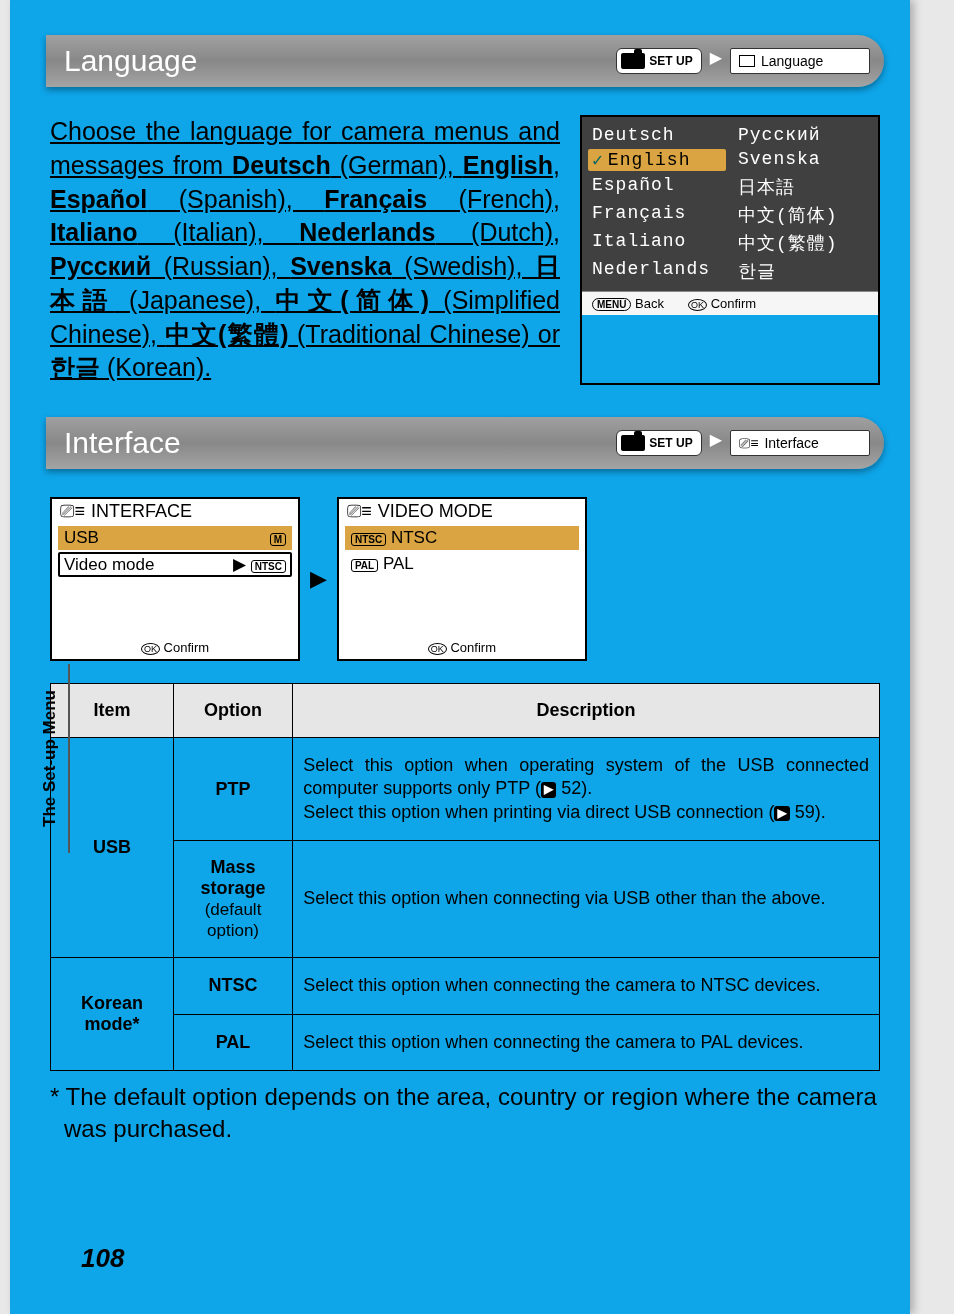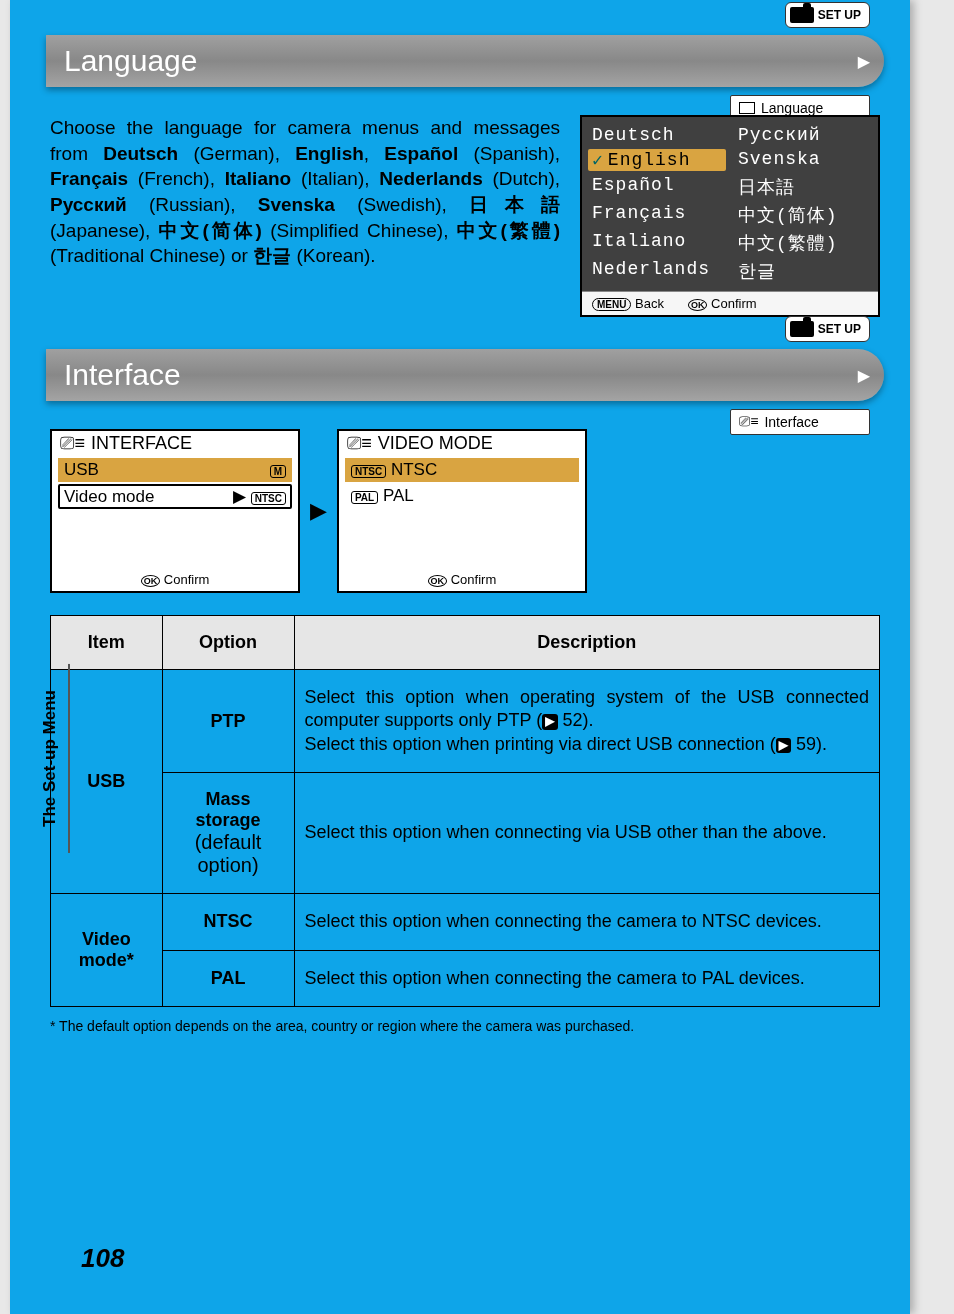--- a/index.html
+++ b/index.html
@@ -32,23 +32,22 @@
     box-shadow: 0 3px 6px rgba(0,0,0,0.35);
   }
   .section-title {
     color: #fff;
     font-size: 30px;
     font-weight: 500;
     flex: 1;
   }
   .nav-chip {
     display: flex;
-    align-items: flex-end;
-    gap: 24px;
-    flex-direction: column;
+    align-items: flex-start;
+    gap: 8px;
   }
   .nav-btn {
     background: #fff;
     border: 1px solid #333;
     border-radius: 6px;
     height: 26px;
     display: flex;
     align-items: center;
     padding: 0 8px 0 4px;
     gap: 4px;
@@ -61,55 +60,55 @@
   .nav-btn .cam::after { content:""; position:absolute; top:-4px; right:3px; width:8px; height:4px; background:#000; border-radius:2px 2px 0 0;}
   .nav-arrow { color:#fff; font-size:16px; }
   .nav-dest {
     background:#fff; border:1px solid #333; height:26px; border-radius:2px;
     display:flex; align-items:center; padding:0 8px; gap:6px;
     font-size:14px; min-width:140px;
   }
   .flag-icon { width:16px; height:12px; border:1px solid #000; background:#fff; position:relative; }
 
   .body-row { display:flex; gap:20px; margin-top:28px; }
-  .prose { font-size:19px; line-height:1.35; text-align:justify; }
+  .prose { font-size:25px; line-height:1.35; text-align:justify;text-decoration:underline; }
   .prose b { font-weight:700; }
 
   
   .lang-shot { border:2px solid #000; width:300px; }
   .lang-grid { background:#404040; color:#fff; padding:8px 6px; display:grid; grid-template-columns:1fr 1fr; column-gap:8px; row-gap:4px; font-family: "Courier New", monospace; font-size:18px; letter-spacing:1px; }
   .lang-grid .sel { background:#d9a441; color:#000; border-radius:2px; padding:0 4px; display:flex; align-items:center; gap:4px; }
   .lang-grid .sel::before { content:"✓"; color:#066; font-weight:700; }
   .lang-grid span { padding:0 4px; }
   .lang-foot { background:#f6f6f6; display:flex; gap:24px; padding:4px 10px; font-size:13px; align-items:flex-end; border-top:1px solid #888;}
   .pill { border:1px solid #000; border-radius:8px; padding:0 4px; font-size:10px; font-weight:700; }
-  .ok-icon { border:1px solid #000; border-radius:50%; font-size:9px; padding:0 2px; font-weight:700;}
+  .ok-icon { border:1px solid #000; border-radius:50%; font-size:9px; padding:0 2px; font-weight:400;}
 
   
   .if-shots { display:flex; align-items:center; gap:10px; }
   .if-shot { border:2px solid #000; width:250px; background:#fff; }
   .if-shot .title { font-size:18px; padding:2px 8px; display:flex; align-items:center; gap:6px; }
   .if-shot .row { margin:2px 6px; padding:2px 6px; font-size:17px; display:flex; justify-content:space-between; align-items:center;}
   .if-shot .row.sel { background:#d9a441; }
   .if-shot .row.hi { border:2px solid #000; border-radius:2px; padding:0 4px;}
   .if-shot .body { min-height:110px; }
   .if-shot .foot { text-align:center; padding:4px 0; font-size:13px; }
   .tiny-icon { font-size:10px; border:1px solid #000; border-radius:3px; padding:0 3px; font-weight:700;}
   .mid-arrow { font-size:22px; }
 
   
   table.opts { border-collapse:collapse; width:100%; margin-top:22px; font-size:18px; }
   table.opts th, table.opts td { border:1px solid #000; padding:16px 10px; vertical-align:middle; }
   table.opts th { background:#e6e6e6; font-weight:700; }
   table.opts td.c { text-align:center; }
   table.opts td.j { text-align:justify; line-height:1.3; }
-  .sub { font-size:20px;text-align:right; }
+  .sub { font-size:17px;text-align:right; }
   .pg-ref { display:inline-block; background:#000; color:#fff; border-radius:3px; font-size:12px; padding:0 3px; font-weight:700; position:relative; top:-1px;}
 
-  .footnote { font-size:14px; margin-top:10px; line-height:1.35; padding-left:14px; text-indent:-14px;}
+  .footnote { font-size:24px; margin-top:10px; line-height:1.35; padding-left:14px; text-indent:-14px;}
 
   .side-tab {
     position:absolute; left:26px; top:670px; writing-mode:vertical-rl; transform:rotate(180deg);
     font-size:17px; font-weight:700; padding:20px 4px;
   }
   .side-tab::before {
     content:""; position:absolute; inset:-6px; border-left:2px solid #555; border-radius:0;
   }
   .pagenum { position:absolute; left:71px; bottom:40px; font-size:26px; font-style:italic; font-weight:700; }
 </style>
@@ -222,21 +221,21 @@
         <tr>
           <td rowspan="2" class="c"><b>USB</b></td>
           <td class="c"><b>PTP</b></td>
           <td class="j">Select this option when operating system of the USB connected computer supports only PTP (<span class="pg-ref">▶</span> 52).<br>Select this option when printing via direct USB connection (<span class="pg-ref">▶</span> 59).</td>
         </tr>
         <tr>
           <td class="c"><b>Mass storage</b><br><span class="sub">(default option)</span></td>
           <td class="j">Select this option when connecting via USB other than the above.</td>
         </tr>
         <tr>
-          <td rowspan="2" class="c"><b>Video mode*</b></td>
+          <td rowspan="2" class="c"><b>Korean mode*</b></td>
           <td class="c"><b>NTSC</b></td>
           <td class="j">Select this option when connecting the camera to NTSC devices.</td>
         </tr>
         <tr>
           <td class="c"><b>PAL</b></td>
           <td class="j">Select this option when connecting the camera to PAL devices.</td>
         </tr>
       </tbody>
   </table>
 

